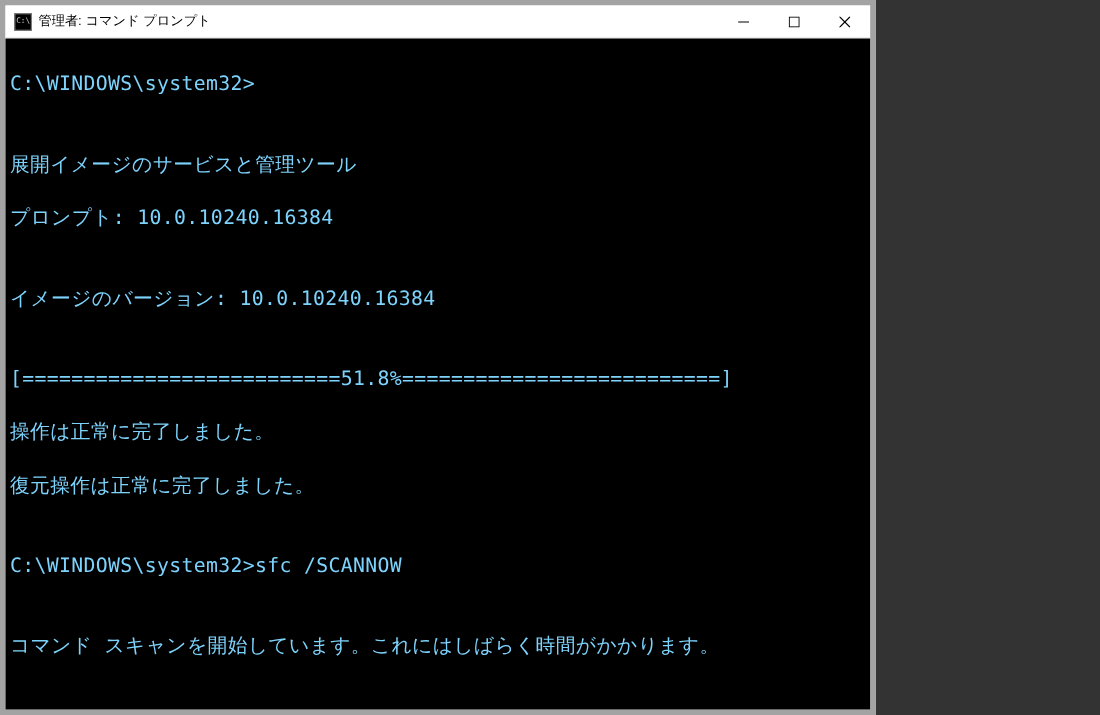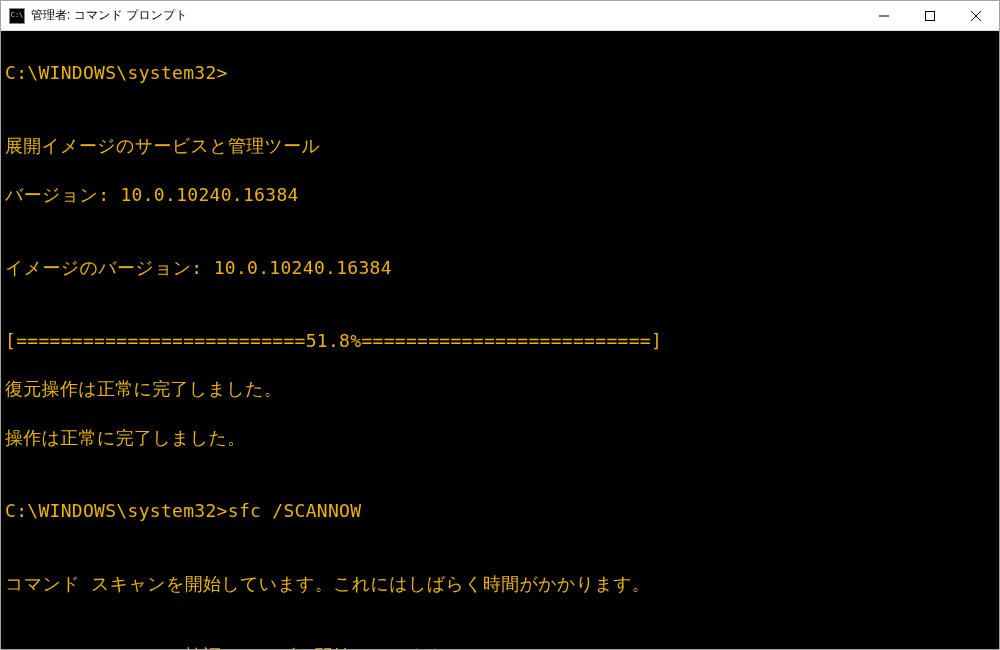--- a/index.html
+++ b/index.html
@@ -1,19 +1,19 @@
 <!DOCTYPE html>
 <html><head>
 <meta charset="utf-8">
 <style>
   * { margin: 0; padding: 0; box-sizing: border-box; }
   html, body { width: 1000px; height: 650px; overflow: hidden; font-family: "Segoe UI", "Yu Gothic UI", sans-serif; background: #333; }
   .window {
-    width: 1000px; height: 650px; background: #fff; display: flex; flex-direction: column;
-    border: 1px solid #a3a3a3;
+    width: 796px; height: 650px; background: #fff; display: flex; flex-direction: column;
+    border: 5px solid #a3a3a3;
   }
   .titlebar {
     height: 30px; background: #fff; display: flex; align-items: center;
     border-bottom: 1px solid #ddd; flex-shrink: 0;
   }
   .titlebar-icon {
     width: 16px; height: 16px; margin-left: 8px; margin-right: 6px;
     background: #000; border: 1px solid #888; position: relative;
     display: inline-flex; align-items: center; justify-content: center;
   }
@@ -21,21 +21,21 @@
     content: "C:\\"; color: #ccc; font-size: 7px; font-family: monospace; line-height: 1;
   }
   .titlebar-text { font-size: 12px; color: #000; flex: 1; }
   .titlebar-buttons { display: flex; height: 100%; }
   .tbtn {
     width: 46px; height: 100%; display: flex; align-items: center; justify-content: center;
     font-size: 13px; color: #000; cursor: default; user-select: none;
   }
   .tbtn svg { width: 10px; height: 10px; stroke: #000; stroke-width: 1; fill: none; }
   .terminal {
-    flex: 1; background: #000; color: #eab308; font-family: "MS Gothic", "Consolas", monospace;
+    flex: 1; background: #000; color: #7dd3fc; font-family: "MS Gothic", "Consolas", monospace;
     font-size: 18px; line-height: 1.35; padding: 6px 6px 6px 4px; white-space: pre-wrap;
     overflow: hidden; letter-spacing: 0.3px;
   }
   .line { display: block; }
   .prompt-line { display: flex; flex-wrap: wrap; }
 </style>
 </head>
 <body>
 
 <div class="window">
@@ -59,27 +59,27 @@
             <line x1="10" y1="0" x2="0" y2="10"></line>
           </svg>
       </div>
     </div>
   </div>
 
   <div class="terminal">
 <span class="line prompt-line"><span>C:\WINDOWS\system32&gt;</span></span>
 <span class="line"></span>
 <span class="line">展開イメージのサービスと管理ツール</span>
-<span class="line">バージョン: 10.0.10240.16384</span>
+<span class="line">プロンプト: 10.0.10240.16384</span>
 <span class="line"></span>
 <span class="line">イメージのバージョン: 10.0.10240.16384</span>
 <span class="line"></span>
 <span class="line">[==========================51.8%==========================]</span>
+<span class="line">操作は正常に完了しました。</span>
 <span class="line">復元操作は正常に完了しました。</span>
-<span class="line">操作は正常に完了しました。</span>
 <span class="line"></span>
 <span class="line prompt-line"><span>C:\WINDOWS\system32&gt;</span><span>sfc /SCANNOW</span></span>
 <span class="line"></span>
 <span class="line">コマンド スキャンを開始しています。これにはしばらく時間がかかります。</span>
 <span class="line"></span>
 <span class="line">システム スキャンの検証フェーズを開始しています。</span>
 
 <span class="line"></span>
 
 

